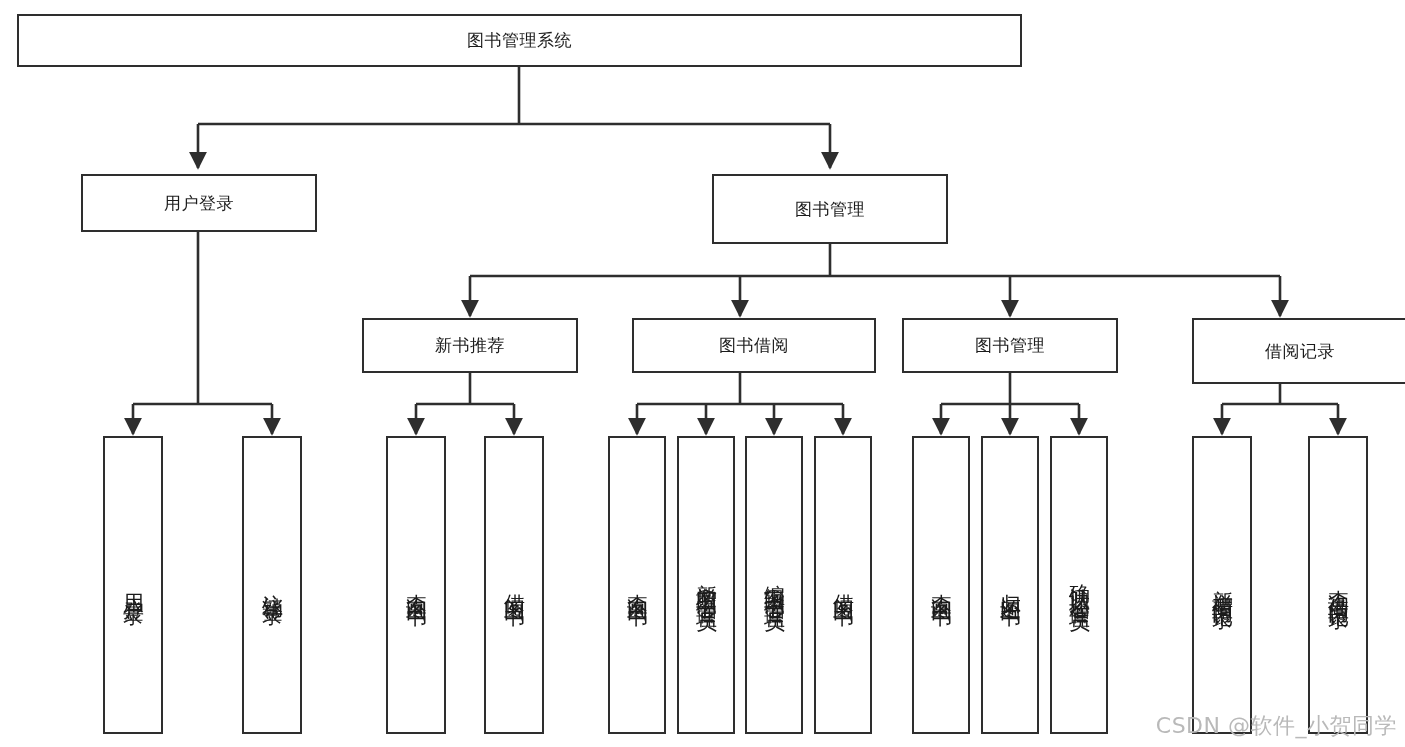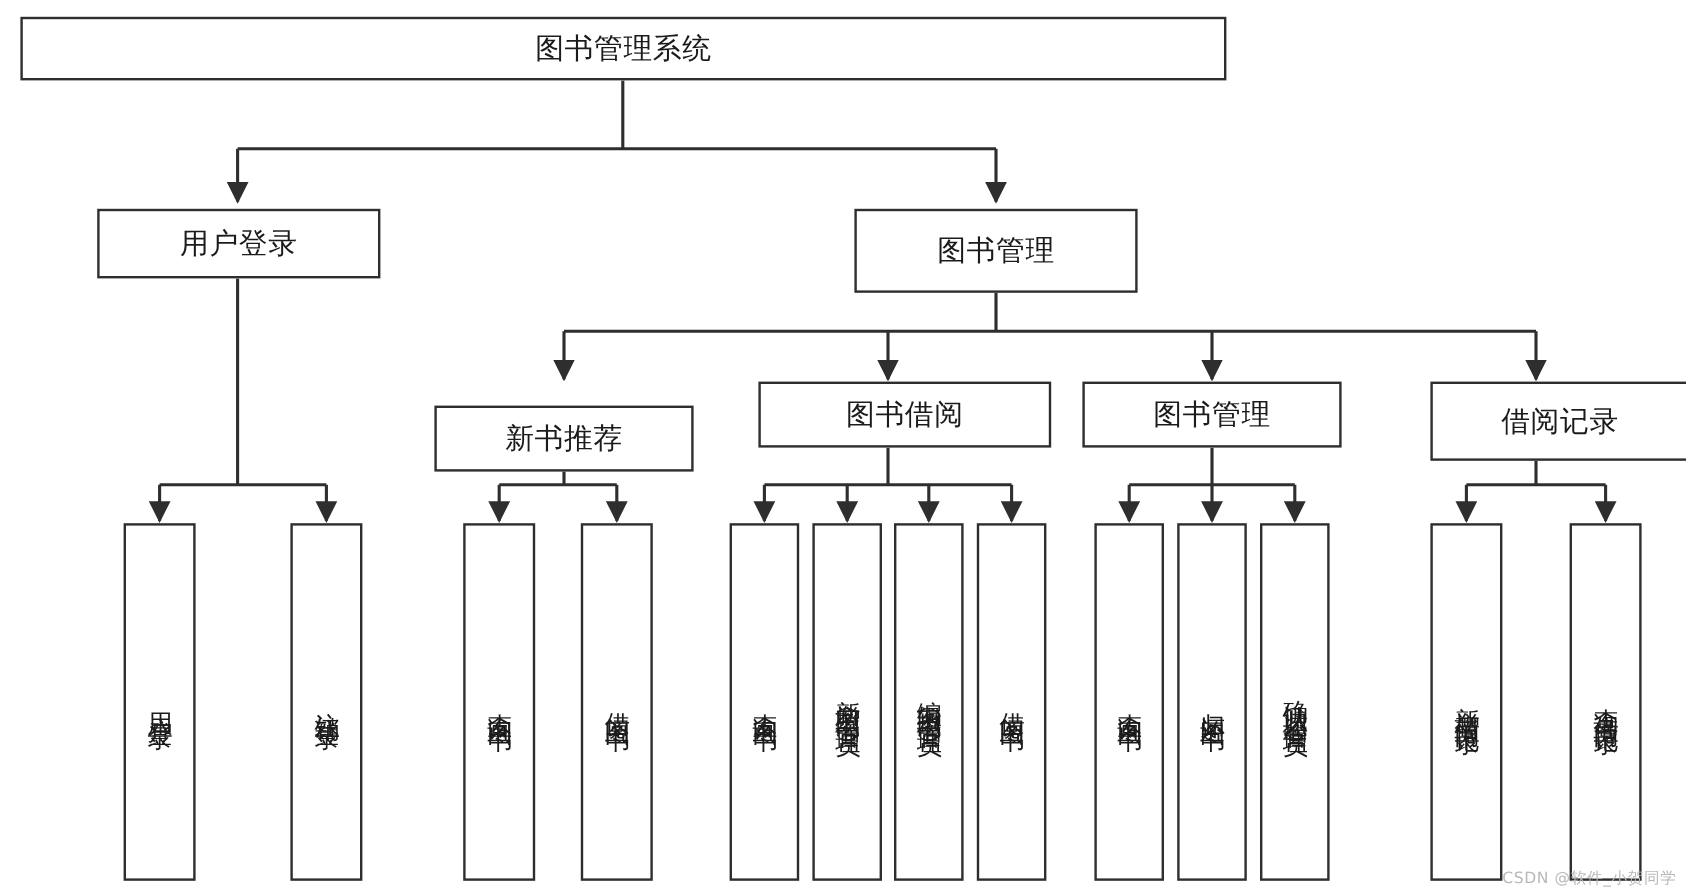--- a/index.html
+++ b/index.html
@@ -34,21 +34,21 @@
     box-sizing: border-box;
     background: #ffffff;
     border: 2.5px solid #2e2e2e;
     display: flex;
     align-items: center;
     justify-content: center;
     text-align: center;
     color: #1b1b1b;
   }
   .node-h {
-    font-size: 24px;
+    font-size: 17px;
     letter-spacing: 0.5px;
     line-height: 1.2;
   }
   .node-v {
     writing-mode: vertical-rl;
     text-orientation: upright;
     font-size: 21px;
     line-height: 1.0;
     letter-spacing: 4px;
     padding: 6px 0;
@@ -56,21 +56,21 @@
   }
   .node-v .vtext {
     writing-mode: vertical-rl;
     text-orientation: upright;
     display: block;
   }
   .watermark {
     position: absolute;
     right: 8px;
     bottom: 6px;
-    font-size: 13px;
+    font-size: 22px;
     color: #b9b9b9;
     letter-spacing: 0.5px;
     white-space: nowrap;
     user-select: none;
   }
 </style>
 </head>
 <body>
 
 <div id="diagram-canvas">
@@ -126,21 +126,21 @@
       <path d="M 1338 404 L 1338 434" marker-end="url(#arrow)"></path>
     </g>
   </svg>
 
   <div class="node node-h" style="left:17px; top:14px; width:1005px; height:53px;">图书管理系统</div>
 
   <div class="node node-h" style="left:81px; top:174px; width:236px; height:58px;">用户登录</div>
 
   <div class="node node-h" style="left:712px; top:174px; width:236px; height:70px;">图书管理</div>
 
-  <div class="node node-h" style="left:362px; top:318px; width:216px; height:55px;margin-top:20px;">新书推荐</div>
+  <div class="node node-h" style="left:362px; top:318px; width:216px; height:55px;">新书推荐</div>
 
   <div class="node node-h" style="left:632px; top:318px; width:244px; height:55px;">图书借阅</div>
 
   <div class="node node-h" style="left:902px; top:318px; width:216px; height:55px;">图书管理</div>
 
   <div class="node node-h" style="left:1172px; top:318px; width:216px; height:66px;margin-left:20px;">借阅记录</div>
 
   <div class="node node-v" style="left:103px; top:436px; width:60px; height:298px;">
     <span class="vtext">用户登录</span>
   </div>

